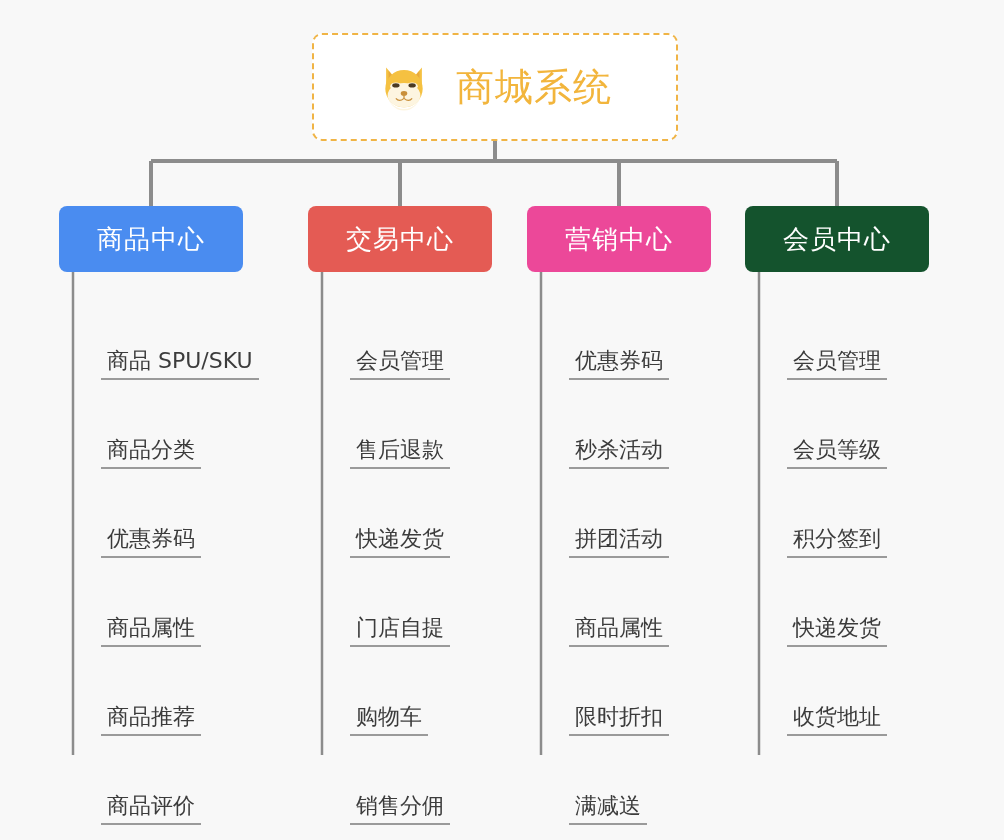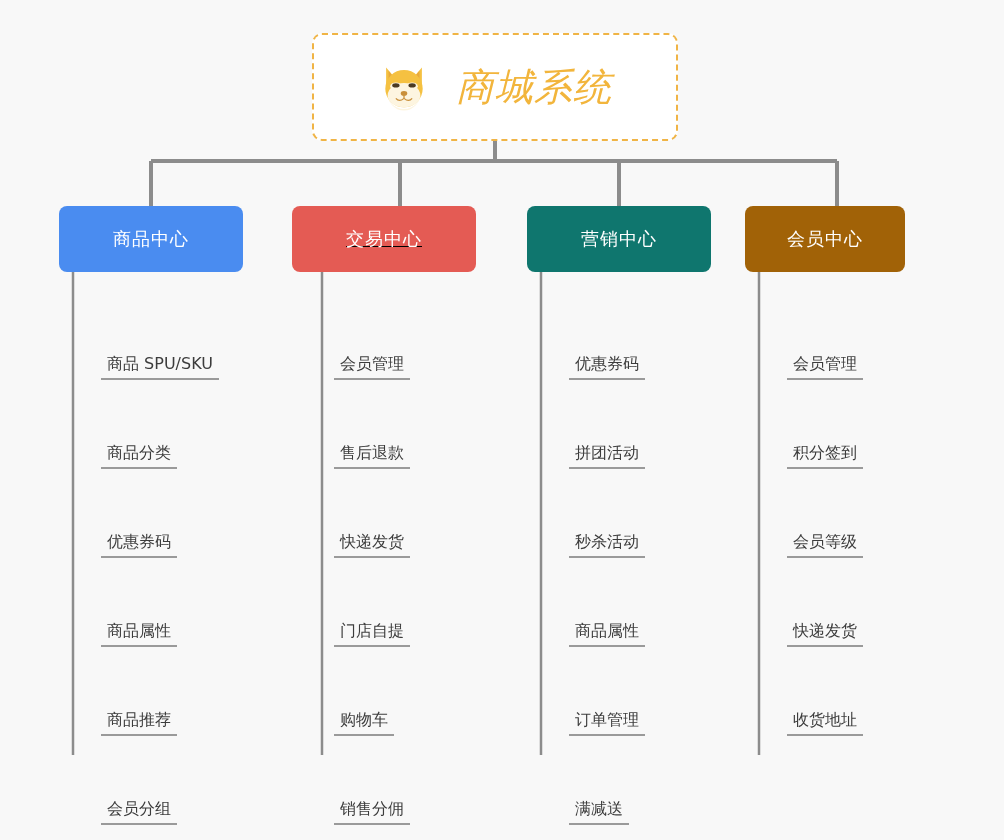--- a/index.html
+++ b/index.html
@@ -30,21 +30,20 @@
     width: 366px;
     height: 108px;
     box-sizing: border-box;
     background: #ffffff;
     border: 2px dashed #f0b445;
     border-radius: 10px;
     display: flex;
     align-items: center;
     justify-content: center;
     gap: 26px;
-    font-style: italic;
   }
   .root-emoji {
     width: 52px;
     height: 52px;
     position: relative;
     flex: none;
   }
   .root-title {
     font-size: 38px;
     color: #f2b53c;
@@ -69,42 +68,42 @@
     top: 206px;
   }
   .branch-header {
     box-sizing: border-box;
     height: 66px;
     border-radius: 8px;
     display: flex;
     align-items: center;
     justify-content: center;
     color: #ffffff;
-    font-size: 18px;
+    font-size: 26px;
     letter-spacing: 1px;
     white-space: nowrap;
     font-family: "DejaVu Sans", "Liberation Sans", sans-serif;
   }
 
   .leaf-list {
     position: relative;
     margin-top: 0;
     padding-top: 22px;
     padding-left: 14px;
   }
   .leaf-item {
     height: 89px;
     position: relative;
     box-sizing: border-box;
   }
   .leaf-label {
     position: absolute;
     left: 28px;
     bottom: 3px;
-    font-size: 16px;
+    font-size: 22px;
     color: #3c3c3c;
     white-space: nowrap;
     padding: 0 6px 5px 6px;
     border-bottom: 2px solid #9a9a9a;
     line-height: 1.15;
     font-family: "DejaVu Sans", "Liberation Sans", sans-serif;
   }
 </style>
 </head>
 <body>
@@ -162,25 +161,25 @@
           <div class="leaf-item">
             <span class="leaf-label">优惠券码</span>
           </div>
           <div class="leaf-item">
             <span class="leaf-label">商品属性</span>
           </div>
           <div class="leaf-item">
             <span class="leaf-label">商品推荐</span>
           </div>
           <div class="leaf-item">
-            <span class="leaf-label">会员分组</span>
-          </div>
-        </div>
-      </div>
-      <div class="branch" style="left: 292px; width: 184px; text-decoration: underline;">
+            <span class="leaf-label">商品评价</span>
+          </div>
+        </div>
+      </div>
+      <div class="branch" style="left: 308px; width: 184px;">
         <div class="branch-header" style="background: rgb(228, 91, 84); width: 184px;">
           <span>交易中心</span>
         </div>
         <div class="leaf-list">
           <div class="leaf-item">
             <span class="leaf-label">会员管理</span>
           </div>
           <div class="leaf-item">
             <span class="leaf-label">售后退款</span>
           </div>
@@ -192,59 +191,59 @@
           </div>
           <div class="leaf-item">
             <span class="leaf-label">购物车</span>
           </div>
           <div class="leaf-item">
             <span class="leaf-label">销售分佣</span>
           </div>
         </div>
       </div>
       <div class="branch" style="left: 527px; width: 184px;">
-        <div class="branch-header" style="background: #0f766e; width: 184px;">
+        <div class="branch-header" style="background: #ec4899; width: 184px;">
           <span>营销中心</span>
         </div>
         <div class="leaf-list">
           <div class="leaf-item">
             <span class="leaf-label">优惠券码</span>
           </div>
           <div class="leaf-item">
+            <span class="leaf-label">秒杀活动</span>
+          </div>
+          <div class="leaf-item">
             <span class="leaf-label">拼团活动</span>
           </div>
           <div class="leaf-item">
-            <span class="leaf-label">秒杀活动</span>
-          </div>
-          <div class="leaf-item">
             <span class="leaf-label">商品属性</span>
           </div>
           <div class="leaf-item">
-            <span class="leaf-label">订单管理</span>
+            <span class="leaf-label">限时折扣</span>
           </div>
           <div class="leaf-item">
             <span class="leaf-label">满减送</span>
           </div>
         </div>
       </div>
       <div class="branch" style="left: 745px; width: 184px;">
-        <div class="branch-header" style="background: #a16207; width: 160px; align-items: center;">
+        <div class="branch-header" style="background: #14532d; width: 184px; align-items: center;">
           <span>会员中心</span>
         </div>
         <div class="leaf-list">
           <div class="leaf-item">
             <span class="leaf-label">会员管理</span>
           </div>
           <div class="leaf-item">
+            <span class="leaf-label">会员等级</span>
+          </div>
+          <div class="leaf-item">
             <span class="leaf-label">积分签到</span>
           </div>
           <div class="leaf-item">
-            <span class="leaf-label">会员等级</span>
-          </div>
-          <div class="leaf-item">
             <span class="leaf-label">快递发货</span>
           </div>
           <div class="leaf-item">
             <span class="leaf-label">收货地址</span>
           </div>
         </div>
       </div>
     </div>
 
 </div>

